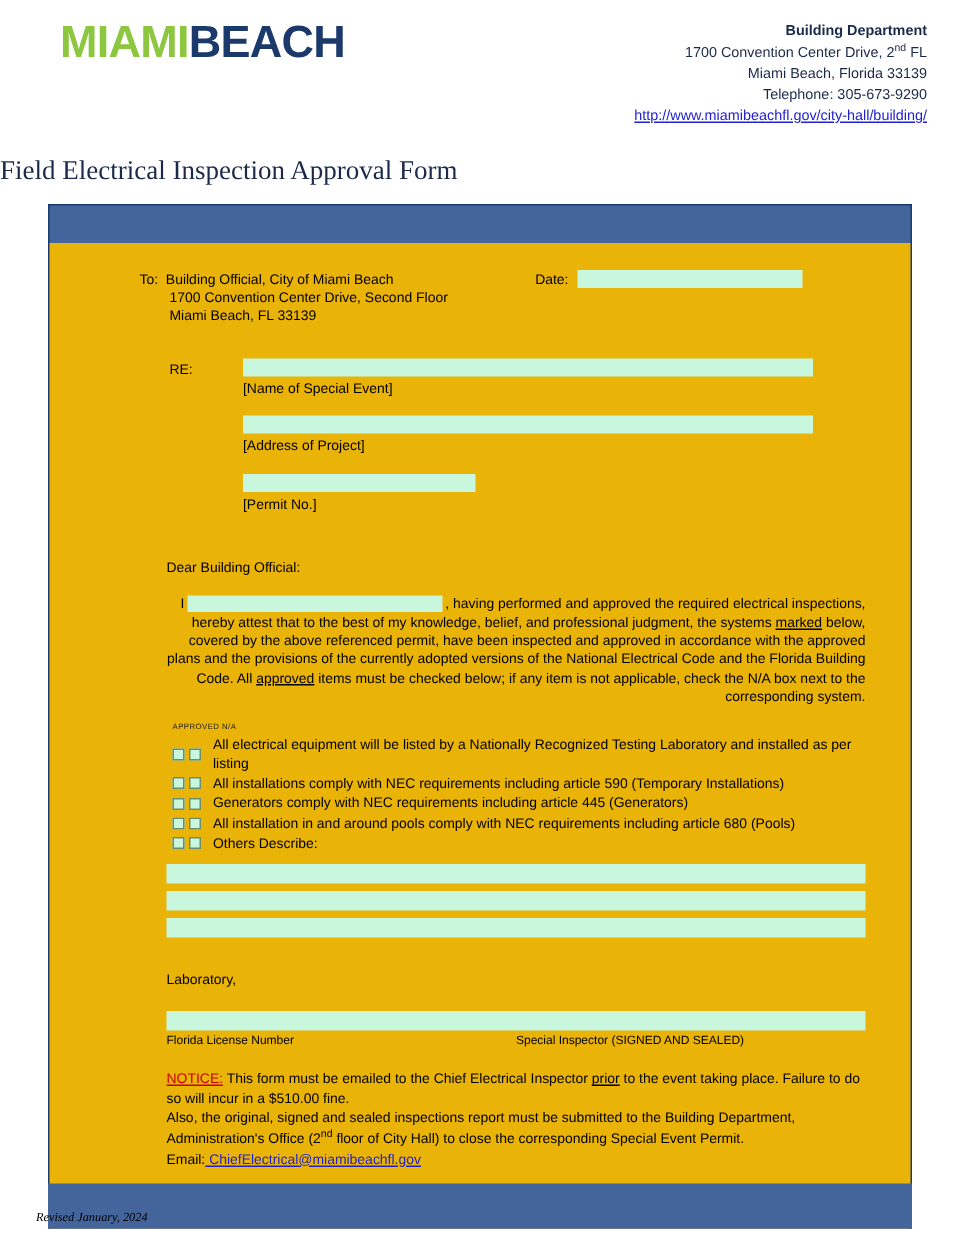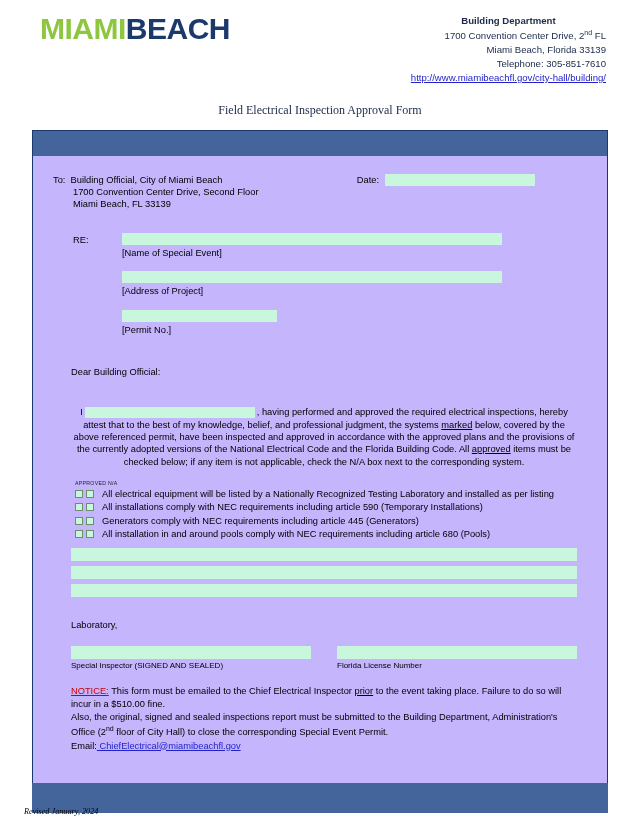--- a/index.html
+++ b/index.html
@@ -13,63 +13,64 @@
     color: #000000;
     position: relative;
     overflow: hidden;
   }
 
   
   .header {
     display: flex;
     justify-content: space-between;
     align-items: flex-start;
-    padding: 14px 34px 0 40px;
+    padding: 14px 22px 0 40px;
   }
   .logo {
     font-size: 30px;
     font-weight: bold;
     letter-spacing: -0.5px;
     line-height: 1;
     font-family: "Liberation Sans", sans-serif;
     white-space: nowrap;
   }
   .logo .miami { color: #8dc63f; }
   .logo .beach { color: #1b3a6b; }
 
   .dept {
     text-align: right;
     font-size: 9.6px;
     line-height: 1.45;
     color: #1b2a4a;
   }
-  .dept .dept-title { font-weight: bold; text-align: center; }
+  .dept .dept-title { font-weight: bold; }
   .dept a {
     color: #2222cc;
     text-decoration: underline;
   }
   sup { font-size: 7px; vertical-align: super; }
 
   
   .form-title {
-    text-align: center;
-    font-size: 12px;
+    text-align: left;
+    font-size: 18px;
     color: #1b2a4a;
     margin: 18px 0 12px 0;
     font-family: "Liberation Serif", serif;
   }
 
   
   .frame {
     margin: 0 32px;
     border: 1px solid #1b3a6b;
     border-top: none;
-    background: #c4b5fd;
+    background: #eab308;
     height: 657px;
     position: relative;
+    padding-left: 40px;
   }
   .blue-bar {
     background: #44659b;
     height: 26px;
     border-left: 1px solid #1b3a6b;
     border-right: 1px solid #1b3a6b;
     border-top: 1px solid #1b3a6b;
     margin: 0 32px;
   }
   .blue-bar-bottom {
@@ -97,21 +98,21 @@
   .re-wrap { margin-top: 22px; padding-left: 24px; display: flex; gap: 15px; }
   .re-label { width: 34px; padding-top: 1px; }
   .re-fields { flex: 1; }
   .re-fill { width: 380px; height: 12px; background: #c9f7dd; display: block; }
   .re-fill.short { width: 155px; }
   .re-caption { margin: 2px 0 12px 0; }
   .re-caption.last { margin-bottom: 0; }
 
   
   .dear { margin-top: 30px; padding-left: 22px; }
-  .para { margin-top: 28px; padding-left: 22px; padding-right: 14px; text-align: center; }
+  .para { margin-top: 12px; padding-left: 22px; padding-right: 14px; text-align: right; }
   .para .name-fill { width: 170px; height: 11px; background: #c9f7dd; display: inline-block; vertical-align: middle; margin: 0 2px; }
   .u { text-decoration: underline; }
 
   
   .approved-na { padding-left: 26px; margin-top: 12px; font-size: 5.2px; letter-spacing: 0.3px; color: #222; }
   .check-list { margin-top: 1px; padding-left: 26px; }
   .check-row { display: flex; align-items: center; margin-bottom: 1px; }
   .box {
     width: 8px; height: 8px;
     border: 1px solid #6b8f6b;
@@ -150,21 +151,21 @@
 <body>
 
 <div class="header">
   <div class="logo">
     <span class="miami">MIAMI</span><span class="beach">BEACH</span>
   </div>
   <div class="dept">
     <div class="dept-title">Building Department</div>
     <div><span>1700 Convention Center Drive, 2</span><sup>nd</sup><span> FL</span></div>
     <div>Miami Beach, Florida 33139</div>
-    <div>Telephone: 305-851-7610</div>
+    <div>Telephone: 305-673-9290</div>
     <div><a href="#">http://www.miamibeachfl.gov/city-hall/building/</a></div>
   </div>
 </div>
 
 <div class="form-title">Field Electrical Inspection Approval Form</div>
 
 <div class="blue-bar"></div>
 
 <div class="frame">
   <div class="inner">
@@ -212,37 +213,42 @@
       <div class="check-row">
         <span class="box"></span>
         <span class="box"></span>
         <span class="check-label">Generators comply with NEC requirements including article 445 (Generators)</span>
       </div>
       <div class="check-row">
         <span class="box"></span>
         <span class="box"></span>
         <span class="check-label">All installation in and around pools comply with NEC requirements including article 680 (Pools)</span>
       </div>
+      <div class="check-row">
+        <span class="box"></span>
+        <span class="box"></span>
+        <span class="check-label">Others Describe:</span>
+      </div>
     </div>
 
     <div class="desc-lines">
       <div class="desc-line"></div>
       <div class="desc-line"></div>
       <div class="desc-line"></div>
     </div>
 
     <div class="sincerely">Laboratory,</div>
     <div class="sig-row">
       <div class="sig-col">
         <div class="sig-fill"></div>
-        <div class="sig-cap">Special Inspector (SIGNED AND SEALED)</div>
+        <div class="sig-cap">Florida License Number</div>
       </div>
       <div class="sig-col">
         <div class="sig-fill"></div>
-        <div class="sig-cap">Florida License Number</div>
+        <div class="sig-cap">Special Inspector (SIGNED AND SEALED)</div>
       </div>
     </div>
 
     <div class="notice">
       <div><span class="notice-word">NOTICE:</span><span> This form must be emailed to the Chief Electrical Inspector </span><span class="u">prior</span><span> to the event taking place. Failure to do so will incur in a $510.00 fine.</span></div>
       <div><span>Also, the original, signed and sealed inspections report must be submitted to the Building Department, Administration's Office (2</span><sup>nd</sup><span> floor of City Hall) to close the corresponding Special Event Permit.</span></div>
       <div><span>Email:</span><a href="#" class="email-link"> ChiefElectrical@miamibeachfl.gov</a></div>
     </div>
 
   </div>

